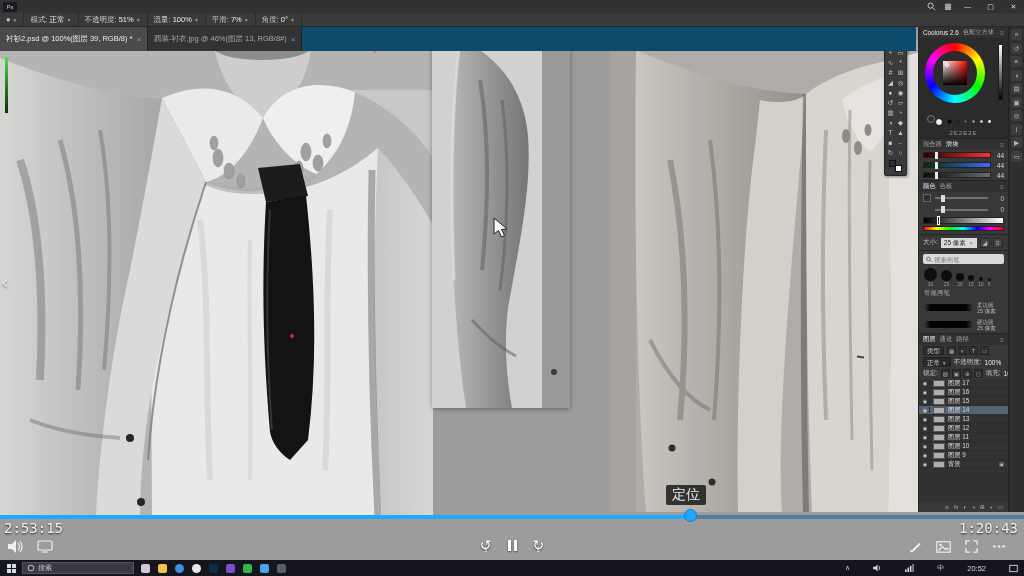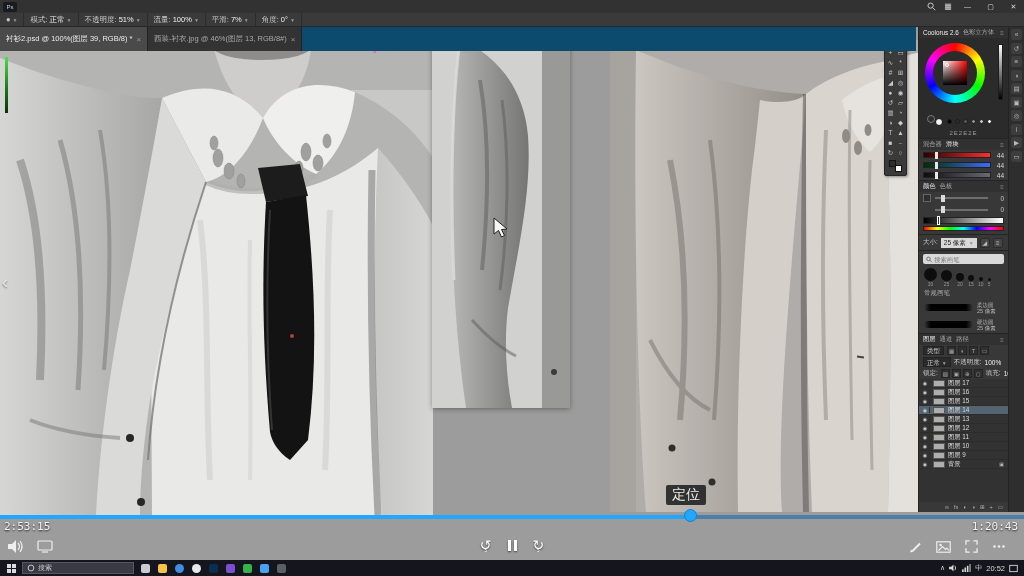--- a/index.html
+++ b/index.html
@@ -109,21 +109,21 @@
   .llockg{font-size:5px;color:#bbb;padding-right:2px}
   #layer-actions{height:10px;display:flex;justify-content:flex-end;gap:5px;align-items:center;padding:0 5px;background:#383838;font-size:5.5px;color:#b5b5b5}
 
   #rightstrip{position:absolute;left:1008px;top:27px;width:16px;height:485px;background:#2e2e2e;border-left:1px solid #222;z-index:36;display:flex;flex-direction:column;align-items:center;gap:2.5px;padding-top:2px}
   .rs-icon{width:11px;height:11px;background:#3d3d3d;border-radius:2px;color:#b9b9b9;font-size:6.5px;line-height:11px;text-align:center}
 
   
   #progress-track{position:absolute;left:0;top:515px;width:1024px;height:4px;background:#4d7ea8;z-index:45}
   #progress-fill{height:100%;background:#22a7ff}
   #progress-handle{position:absolute;top:509px;width:13px;height:13px;border-radius:50%;background:#22a7ff;border:1px solid #0d81d8;z-index:46}
-  .timestamp{position:absolute;top:520px;font-size:11px;font-family:"DejaVu Sans Mono",monospace;color:#f2f2f2;text-shadow:0 1px 2px rgba(0,0,0,.8);z-index:46}
+  .timestamp{position:absolute;top:520px;font-size:14px;font-family:"DejaVu Sans Mono",monospace;color:#f2f2f2;text-shadow:0 1px 2px rgba(0,0,0,.8);z-index:46}
   #time-elapsed{left:4px}
   #time-total{right:6px}
   #seek-tooltip{position:absolute;left:666px;top:485px;background:rgba(38,38,38,.92);color:#eee;font-size:14px;padding:1px 6px;border-radius:2px;z-index:47}
   #player-controls{position:absolute;left:0;right:0;top:536px;display:flex;justify-content:center;align-items:center;gap:16px;z-index:45}
   .pc-btn{position:relative;color:#fff;font-size:14px;line-height:18px;text-shadow:0 1px 2px rgba(0,0,0,.7)}
   .pc-skipnum{position:absolute;left:0;right:0;top:6px;font-size:4.5px;text-align:center;text-shadow:none}
   #pause-btn{display:flex;gap:3px;align-items:center;height:18px}
   #pause-btn i{display:block;width:3px;height:11px;background:#fff;box-shadow:0 1px 2px rgba(0,0,0,.6)}
   #player-left{position:absolute;left:8px;top:540px;display:flex;gap:12px;z-index:45}
   #player-right{position:absolute;right:18px;top:540px;display:flex;gap:14px;z-index:45;align-items:center}
@@ -132,21 +132,21 @@
   #taskbar{position:absolute;left:0;top:560px;width:1024px;height:16px;background:#15151d;display:flex;align-items:center;z-index:50;font-size:7.5px;color:#d8d8d8}
   #tb-start{width:22px;height:16px;display:flex;align-items:center;justify-content:center}
   #tb-start .wgrid{display:grid;grid-template-columns:4px 4px;grid-template-rows:4px 4px;gap:1px}
   #tb-start .wgrid i{background:#d9dce1}
   #tb-search{width:112px;height:12px;background:#3a3a44;border:1px solid #565660;display:flex;align-items:center;gap:3px;padding:0 4px;margin-right:3px}
   #tb-search span{color:#c9c9c9;font-size:7px}
   #tb-apps{display:flex;align-items:center}
   .tb-app{width:17px;height:16px;display:flex;align-items:center;justify-content:center}
   .tb-glyph{width:9px;height:9px;border-radius:2px}
   .tb-glyph.round{border-radius:50%}
-  #tb-tray{margin-left:auto;display:flex;align-items:center;gap:4px;padding-right:6px}
+  #tb-tray{margin-left:auto;display:flex;align-items:center;gap:23px;padding-right:6px}
   .tray-item{color:#d8d8d8;font-size:7px}
   #tb-time{font-size:7.5px}
 
   svg{display:block}
 </style>
 </head>
 <body>
 
 <div id="menubar">
   <div id="app-icon">Ps</div>

